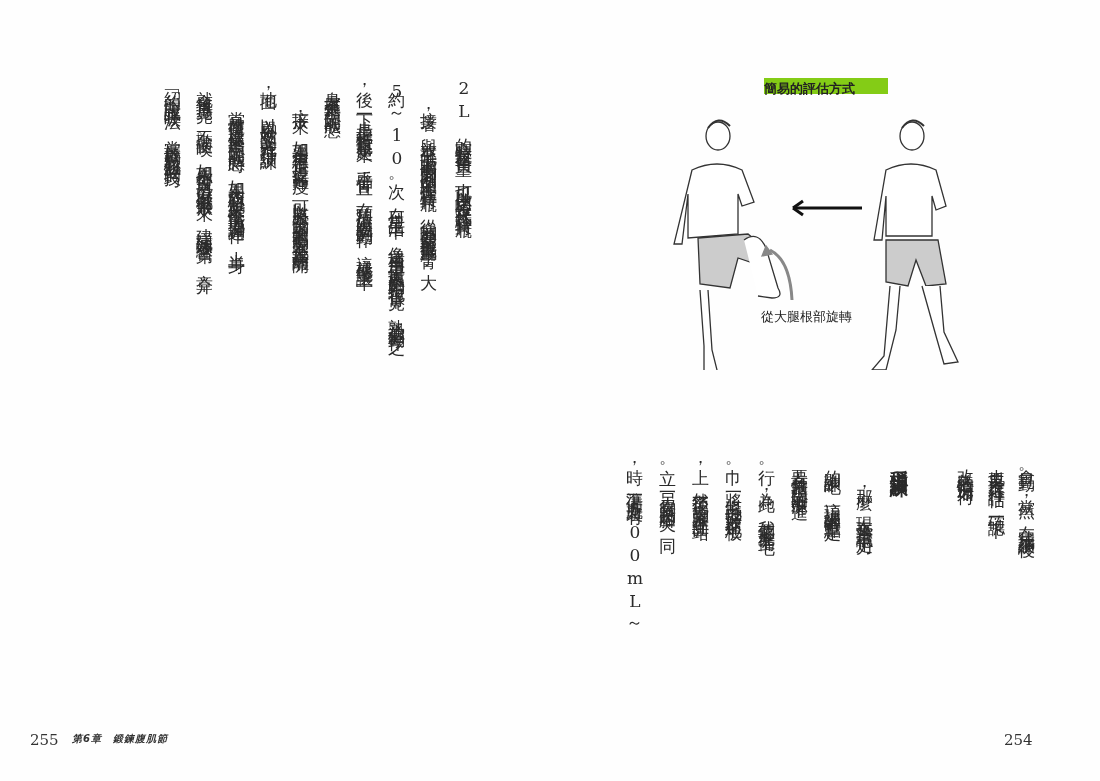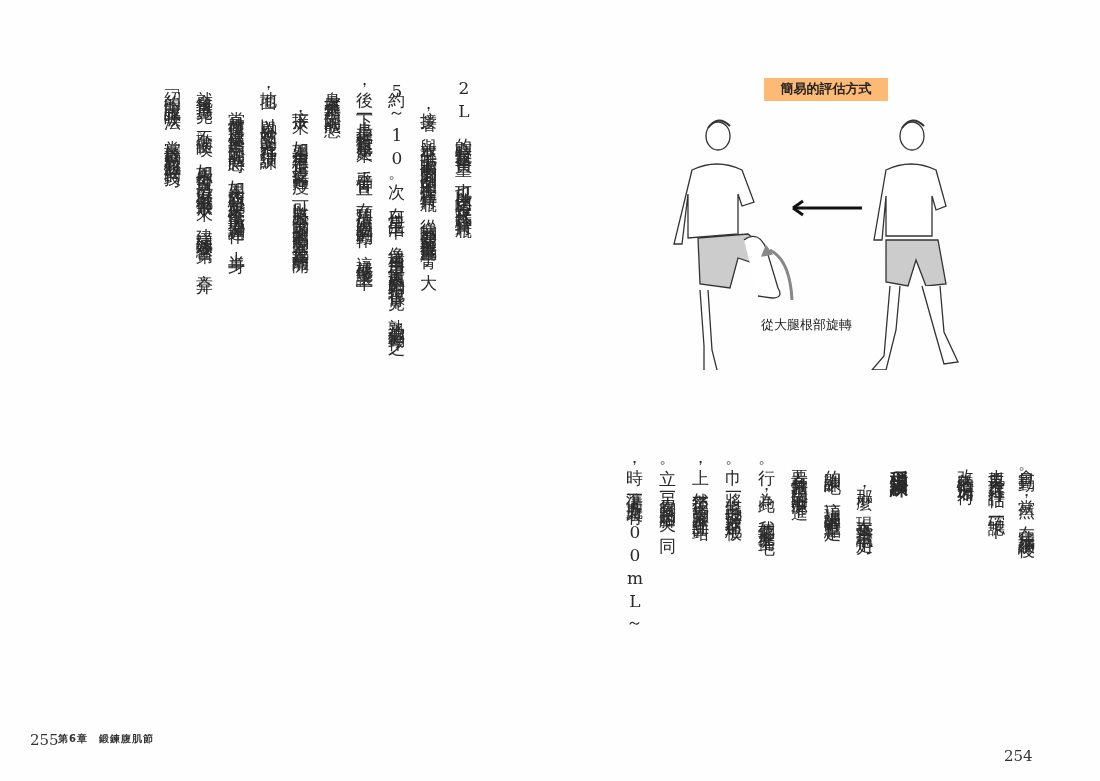--- a/index.html
+++ b/index.html
@@ -6,42 +6,42 @@
   body { width:1100px; height:781px; background:#fefefe; position:relative; overflow:hidden;
          font-family:"DejaVu Serif", "Liberation Serif", serif; color:#2a2a2a; }
   .page { position:absolute; top:0; height:781px; }
   .left-page { left:0; width:550px; }
   .right-page { left:550px; width:550px; }
   .vcol { position:absolute; writing-mode:vertical-rl; text-orientation:upright;
           font-size:17px; line-height:30px; letter-spacing:3.2px; white-space:pre; }
   .heading { font-family:"DejaVu Sans", sans-serif; font-weight:bold; font-size:18px; letter-spacing:2px; }
   .footer { position:absolute; top:731px; font-size:15px; color:#333; }
   .chapter { font-family:"DejaVu Sans", sans-serif; font-size:10px; font-weight:bold; letter-spacing:1px; }
-  .fig-title { position:absolute; left:764px; top:78px; width:124px; height:23px; background:#fdba74;
-               font-family:"DejaVu Sans", sans-serif; font-weight:bold; font-size:13px; text-align:center; line-height:22px; color:#222; }
-  .fig-caption { position:absolute; left:761px; top:316px; font-family:"DejaVu Sans", sans-serif; font-size:13px; color:#222; }
+  .fig-title { position:absolute; left:764px; top:78px; width:124px; height:16px; background:#84cc16;
+               font-family:"DejaVu Sans", sans-serif; font-weight:bold; font-size:13px; line-height:22px; color:#222; }
+  .fig-caption { position:absolute; left:761px; top:308px; font-family:"DejaVu Sans", sans-serif; font-size:13px; color:#222; }
   svg.fig { position:absolute; left:650px; top:110px; }
 </style>
 </head>
 <body>
 
 <div class="page left-page">
   <div class="vcol" style="left:449px; top:78px;">2L的寶特瓶當作負重。也可以使用啞鈴來代替寶特瓶。</div>
   <div class="vcol" style="left:414px; top:78px;">　接著，與放在毛巾上的那隻腳同側的手握住寶特瓶，從肩關節處前後擺動手臂，大</div>
   <div class="vcol" style="left:382px; top:78px;">約5～10次。在日常生活中，像這種用單手提東西的動作也很常見。熟悉這個動作之</div>
   <div class="vcol" style="left:350px; top:78px;">後，下一步是把寶特瓶舉起來，手臂伸直，在頭頂做出繞圈的動作。這樣就能讓上半</div>
   <div class="vcol" style="left:318px; top:78px;">身處在更不穩定的狀態。</div>
   <div class="vcol" style="left:286px; top:78px;">　接下來，如果還想再進一步提高難度，可以將原本踮著腳尖的那隻腳完全抬高離開</div>
   <div class="vcol" style="left:254px; top:78px;">地面，以單腳站立的方式進行訓練。</div>
   <div class="vcol" style="left:222px; top:78px;">　當身體像這樣處於不穩定的狀態時，如果內核心肌群未能恰當地協調運作，上半身</div>
   <div class="vcol" style="left:190px; top:78px;">就會搖搖晃晃、不聽使喚。如果你發現自己怎麼做都做不來，建議回頭練習第3章介</div>
   <div class="vcol" style="left:158px; top:78px;">紹的「腹式呼吸法」，掌握啟動核心肌群的技巧。</div>
 
   <div class="footer" style="left:30px;">255</div>
-  <div class="footer chapter" style="left:58px; top:732px;">第6章　鍛鍊腹肌節</div>
+  <div class="footer chapter" style="left:72px; top:732px;font-style:italic;">第6章　鍛鍊腹肌節</div>
 </div>
 
 <div class="page right-page">
 </div>
 
 <div class="fig-title">簡易的評估方式</div>
 
 <svg class="fig" width="350" height="260" viewBox="0 0 350 260">
 
   <g stroke="#333" stroke-width="1.3" fill="none">
@@ -80,13 +80,13 @@
 
 <div class="vcol" style="left:850px; top:456px;">　那麼，現在來嘗試穩定力</div>
 <div class="vcol" style="left:818px; top:456px;">的訓練吧！這項訓練的重點是</div>
 <div class="vcol" style="left:785px; top:456px;">要在身體不穩定的狀況下進</div>
 <div class="vcol" style="left:752px; top:456px;">行。為此，我們要先準備毛</div>
 <div class="vcol" style="left:719px; top:456px;">巾。將一條毛巾摺好放在地板</div>
 <div class="vcol" style="left:686px; top:456px;">上，然後把一隻腳踩在上面站</div>
 <div class="vcol" style="left:653px; top:456px;">立。另一隻腳踮起腳尖。同</div>
 <div class="vcol" style="left:620px; top:456px;">時，準備一瓶裝有500mL～</div>
 
-<div class="footer" style="left:1004px;margin-top:16px;">254</div>
+<div class="footer" style="left:1004px;">254</div>
 
 </body></html>

